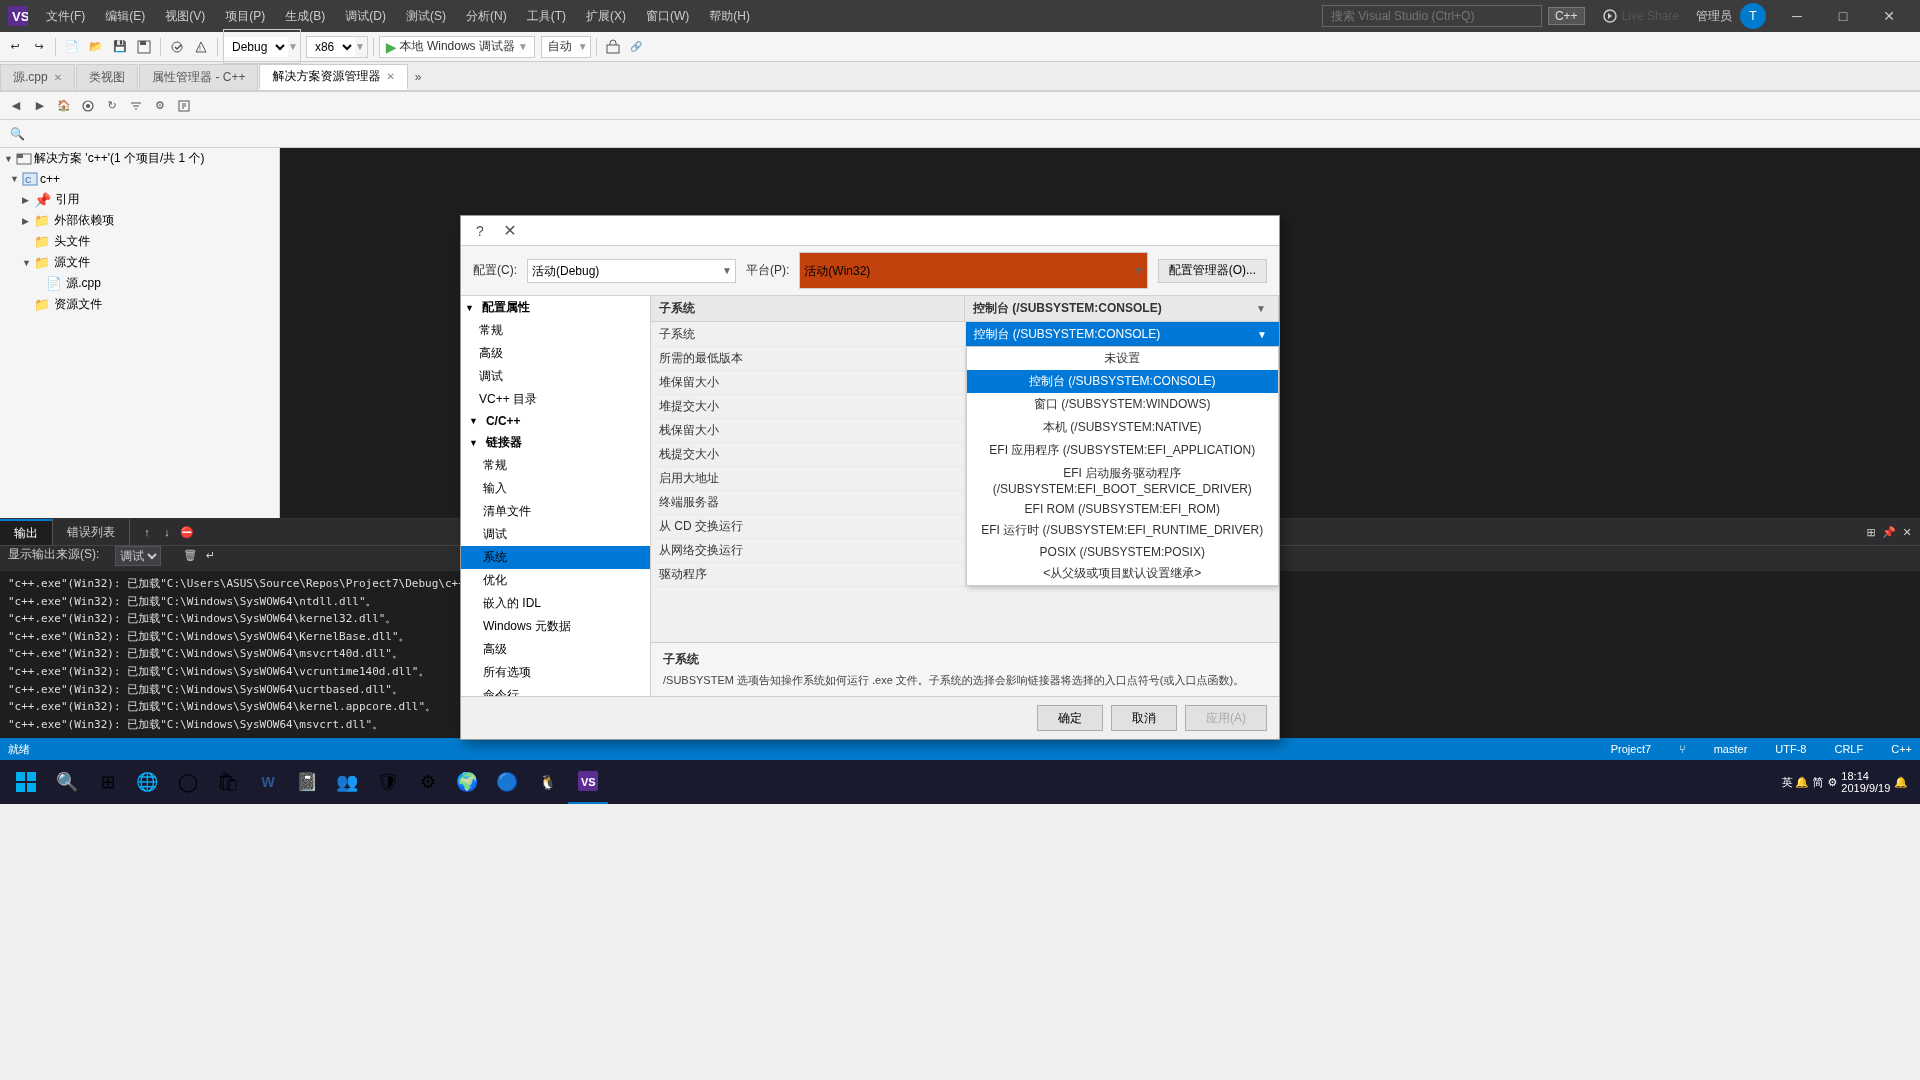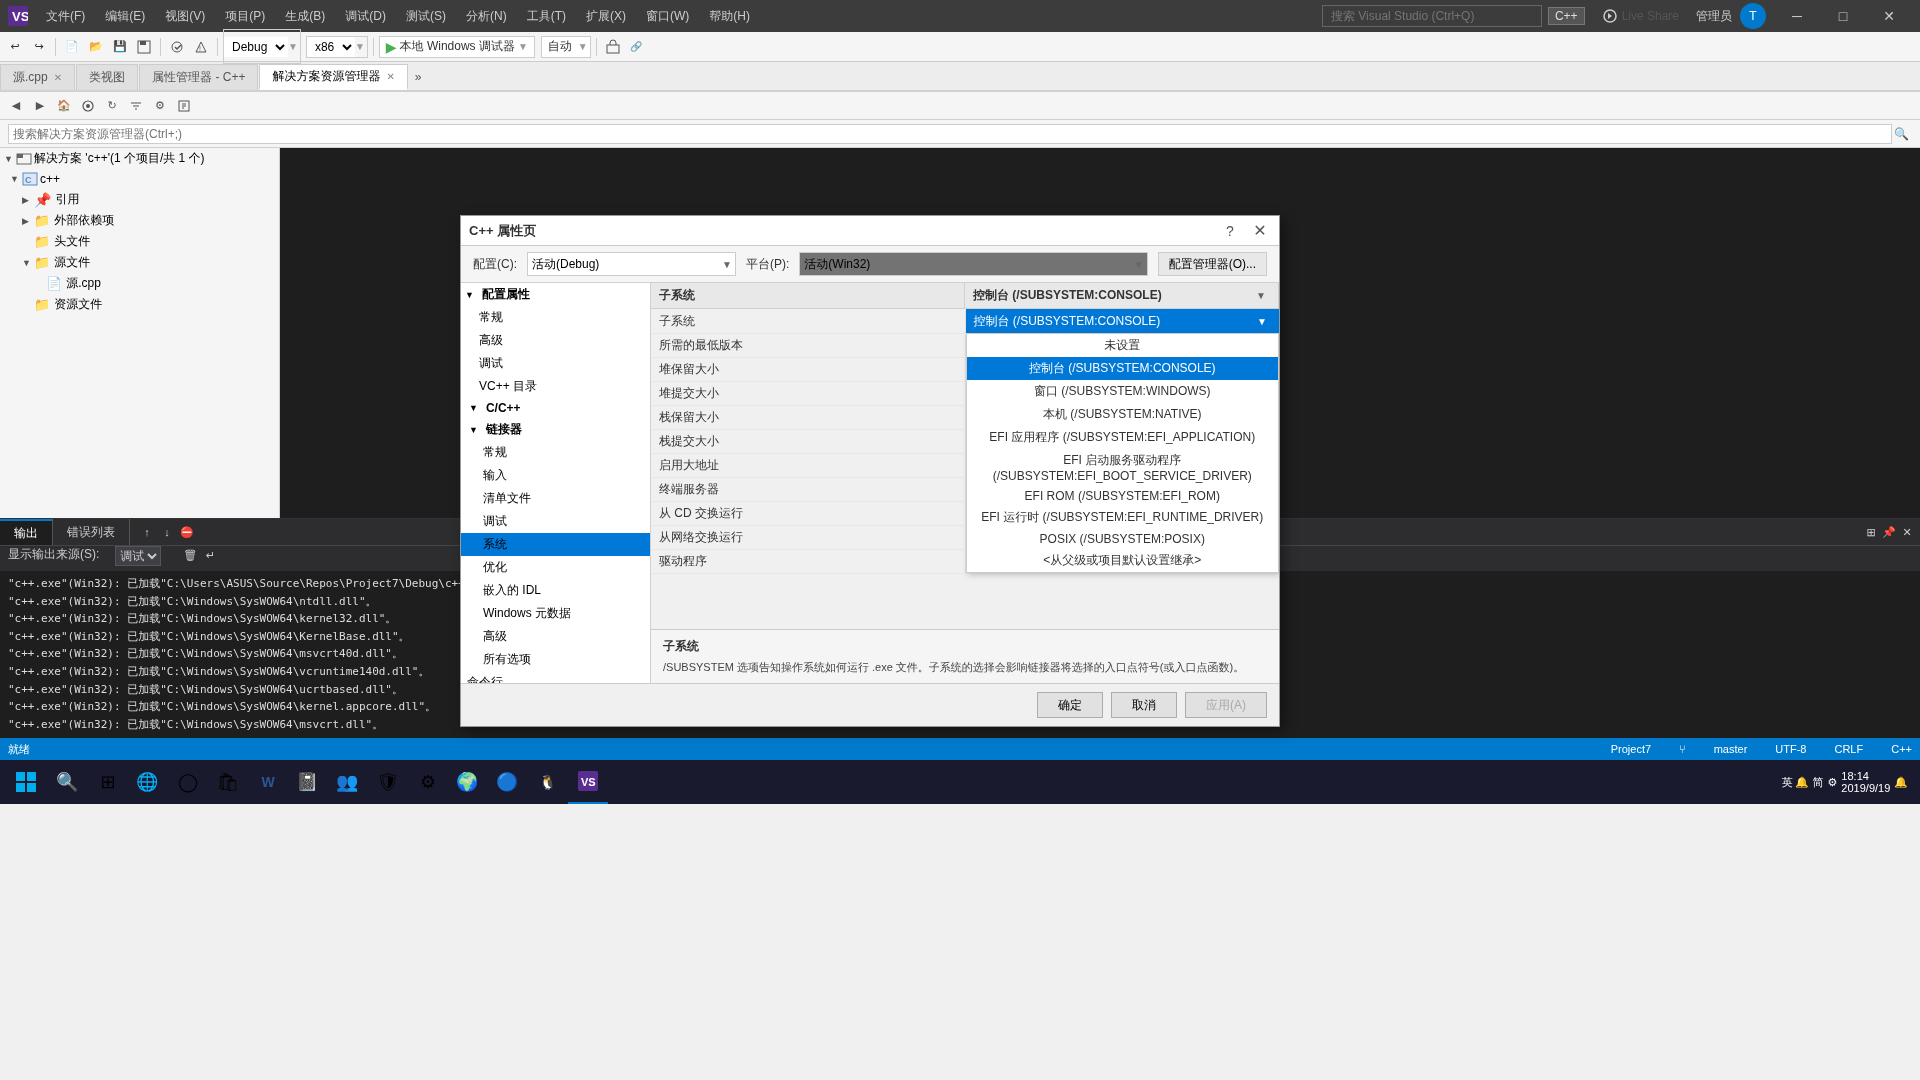--- a/index.html
+++ b/index.html
@@ -269,21 +269,20 @@
   <div class="toolbar3-btn">⚙</div>
   <div class="toolbar3-btn">
     <svg width="14" height="14" viewBox="0 0 14 14">
         <rect x="2" y="2" width="10" height="10" fill="none" stroke="#555" stroke-width="1"></rect>
         <path d="M5 5h4M5 7h4M5 9h2" stroke="#555" stroke-width="1" fill="none"></path>
       </svg>
   </div>
 </div>
 
 <div class="searchbar">
-  <input type="text" class="searchbar input" style="flex: 1 1 0%; height: 20px; border: 1px solid rgb(204, 204, 204); padding: 0px 4px; font-size: 12px; outline: none; background: rgb(255, 255, 255);" placeholder="搜索解决方案资源管理器(Ctrl+;)">
   <div class="searchbar-icon">🔍</div>
 </div>
 
 <div style="display:flex;height:370px;background:#f5f5f5;">
 
   <div class="solution-panel">
     <div>
 
       <div class="tree-node" style="padding-left:4px;">
         <span class="expand-arrow expanded"></span>
@@ -436,36 +435,35 @@
       <div>2019/9/19</div>
     </span>
     <span>🔔</span>
   </div>
 </div>
 
 <div class="dialog-overlay">
   <div class="dialog">
 
     <div class="dialog-titlebar">
-      <span class="dialog-title">C++ 属性页</span>
       <div class="dialog-help">?</div>
       <div class="dialog-close">✕</div>
     </div>
 
     <div class="dialog-config-row">
       <span class="dialog-config-label">配置(C):</span>
       <div class="dialog-config-select-arrow" style="flex:0.6;">
         <select class="" style="width:100%;height:24px;border:1px solid #ccc;background:#fff;font-size:12px;padding:0 4px;appearance:none;padding-right:20px;">
           <option>活动(Debug)</option>
         </select>
         <span style="position:absolute;right:4px;color:#666;font-size:10px;pointer-events:none;">▼</span>
       </div>
       <span class="dialog-config-label">平台(P):</span>
       <div class="dialog-config-select-arrow" style="flex:1;">
-        <select style="width:100%;height:24px;border:1px solid #ccc;background:#737373;font-size:12px;padding:0 4px;appearance:none;padding-right:20px;">
+        <select style="width:100%;height:37px;border:1px solid #ccc;background:#c2410c;font-size:12px;padding:0 4px;appearance:none;padding-right:20px;">
           <option>活动(Win32)</option>
         </select>
         <span style="position:absolute;right:4px;color:#666;font-size:10px;pointer-events:none;">▼</span>
       </div>
       <button class="config-mgr-btn">配置管理器(O)...</button>
     </div>
 
     <div class="dialog-body">
 
       <div class="dialog-tree">
@@ -516,21 +514,21 @@
           </div>
         <div class="dialog-tree-node indent-2" style="padding-left:22px;">
             <span>Windows 元数据</span>
           </div>
         <div class="dialog-tree-node indent-2" style="padding-left:22px;">
             <span>高级</span>
           </div>
         <div class="dialog-tree-node indent-2" style="padding-left:22px;">
             <span>所有选项</span>
           </div>
-        <div class="dialog-tree-node indent-2" style="padding-left:6px;text-decoration:underline;">
+        <div class="dialog-tree-node indent-2" style="padding-left:22px;text-decoration:underline;">
             <span>命令行</span>
           </div>
 
       </div>
 
       <div class="dialog-props">
 
         <div class="dialog-props-header">
           <div class="dialog-props-col">子系统</div>
           <div class="dialog-props-col value-col" style="display:flex;align-items:center;justify-content:space-between;">

